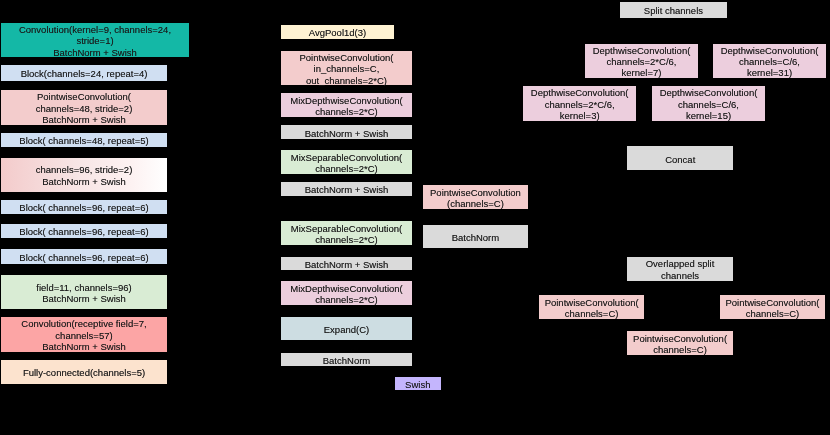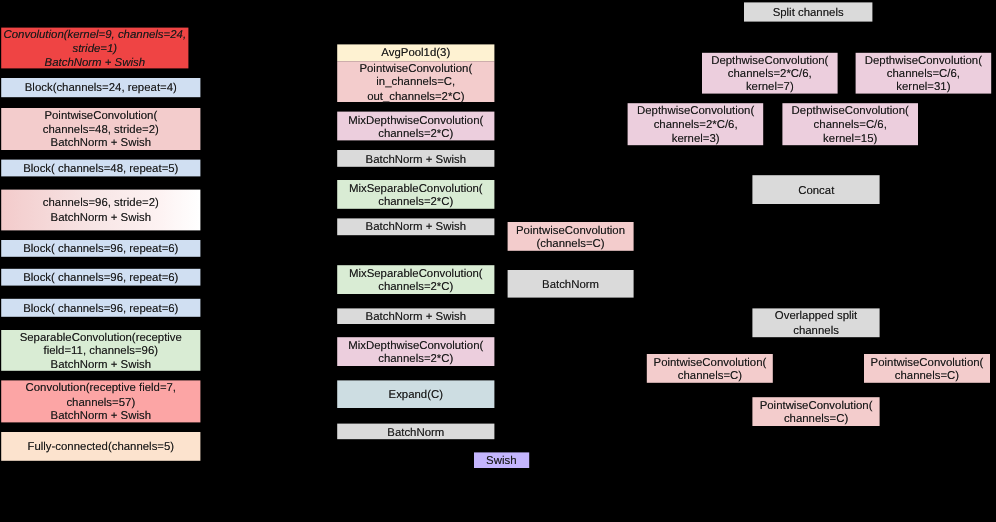--- a/index.html
+++ b/index.html
@@ -14,21 +14,21 @@
     color:#1a1a1a; font-size:9.5px; line-height:11.4px; text-align:center;
     display:flex; flex-direction:column; align-items:center; justify-content:center;
     white-space:pre;
   }
   .ln { display:block; position:relative; top:1px; text-shadow:0 0 0.3px rgba(26,26,26,0.55); }
 </style>
 </head>
 <body>
 
 <div id="canvas">
-  <div class="node" style="left:1px;top:23px;width:156px;height:34.2px;background-color:#ef4444;font-style:italic;">
+  <div class="node" style="left:1px;top:23px;width:188px;height:34.2px;background-color:#14b8a6;">
     <span class="ln">Convolution(kernel=9, channels=24,</span>
     <span class="ln">stride=1)</span>
     <span class="ln">BatchNorm + Swish</span>
   </div>
   <div class="node" style="left:1px;top:65.2px;width:166px;height:15.9px;background-color:#d0dff2;">
     <span class="ln">Block(channels=24, repeat=4)</span>
   </div>
   <div class="node" style="left:1px;top:90px;width:166px;height:35px;background-color:#f3cccc;">
     <span class="ln">PointwiseConvolution(</span>
     <span class="ln">channels=48, stride=2)</span>
@@ -44,33 +44,32 @@
   <div class="node" style="left:1px;top:199.9px;width:166px;height:14.2px;background-color:#d0dff2;">
     <span class="ln">Block( channels=96, repeat=6)</span>
   </div>
   <div class="node" style="left:1px;top:224.1px;width:166px;height:14.2px;background-color:#d0dff2;">
     <span class="ln">Block( channels=96, repeat=6)</span>
   </div>
   <div class="node" style="left:1px;top:249.3px;width:166px;height:14.3px;background-color:#d0dff2;">
     <span class="ln">Block( channels=96, repeat=6)</span>
   </div>
   <div class="node" style="left:1px;top:274.7px;width:166px;height:34.7px;background-color:#d9ecd4;">
-    <span class="ln">SeparableConvolution(receptive</span>
     <span class="ln">field=11, channels=96)</span>
     <span class="ln">BatchNorm + Swish</span>
   </div>
   <div class="node" style="left:1px;top:317.1px;width:166px;height:34.9px;background-color:#fca5a5;">
     <span class="ln">Convolution(receptive field=7,</span>
     <span class="ln">channels=57)</span>
     <span class="ln">BatchNorm + Swish</span>
   </div>
   <div class="node" style="left:1px;top:360.1px;width:166px;height:23.8px;background-color:#fce3ce;">
     <span class="ln">Fully-connected(channels=5)</span>
   </div>
-  <div class="node" style="left:281px;top:25.1px;width:131px;height:14px;background-color:#fef2d2;margin-top:12px;">
+  <div class="node" style="left:281px;top:25.1px;width:113px;height:14px;background-color:#fef2d2;">
     <span class="ln">AvgPool1d(3)</span>
   </div>
   <div class="node" style="left:281px;top:50.7px;width:131px;height:34.7px;background-color:#f3cccc;">
     <span class="ln">PointwiseConvolution(</span>
     <span class="ln">in_channels=C,</span>
     <span class="ln">out_channels=2*C)</span>
   </div>
   <div class="node" style="left:281px;top:93.2px;width:131px;height:24px;background-color:#eccedd;">
     <span class="ln">MixDepthwiseConvolution(</span>
     <span class="ln">channels=2*C)</span>

